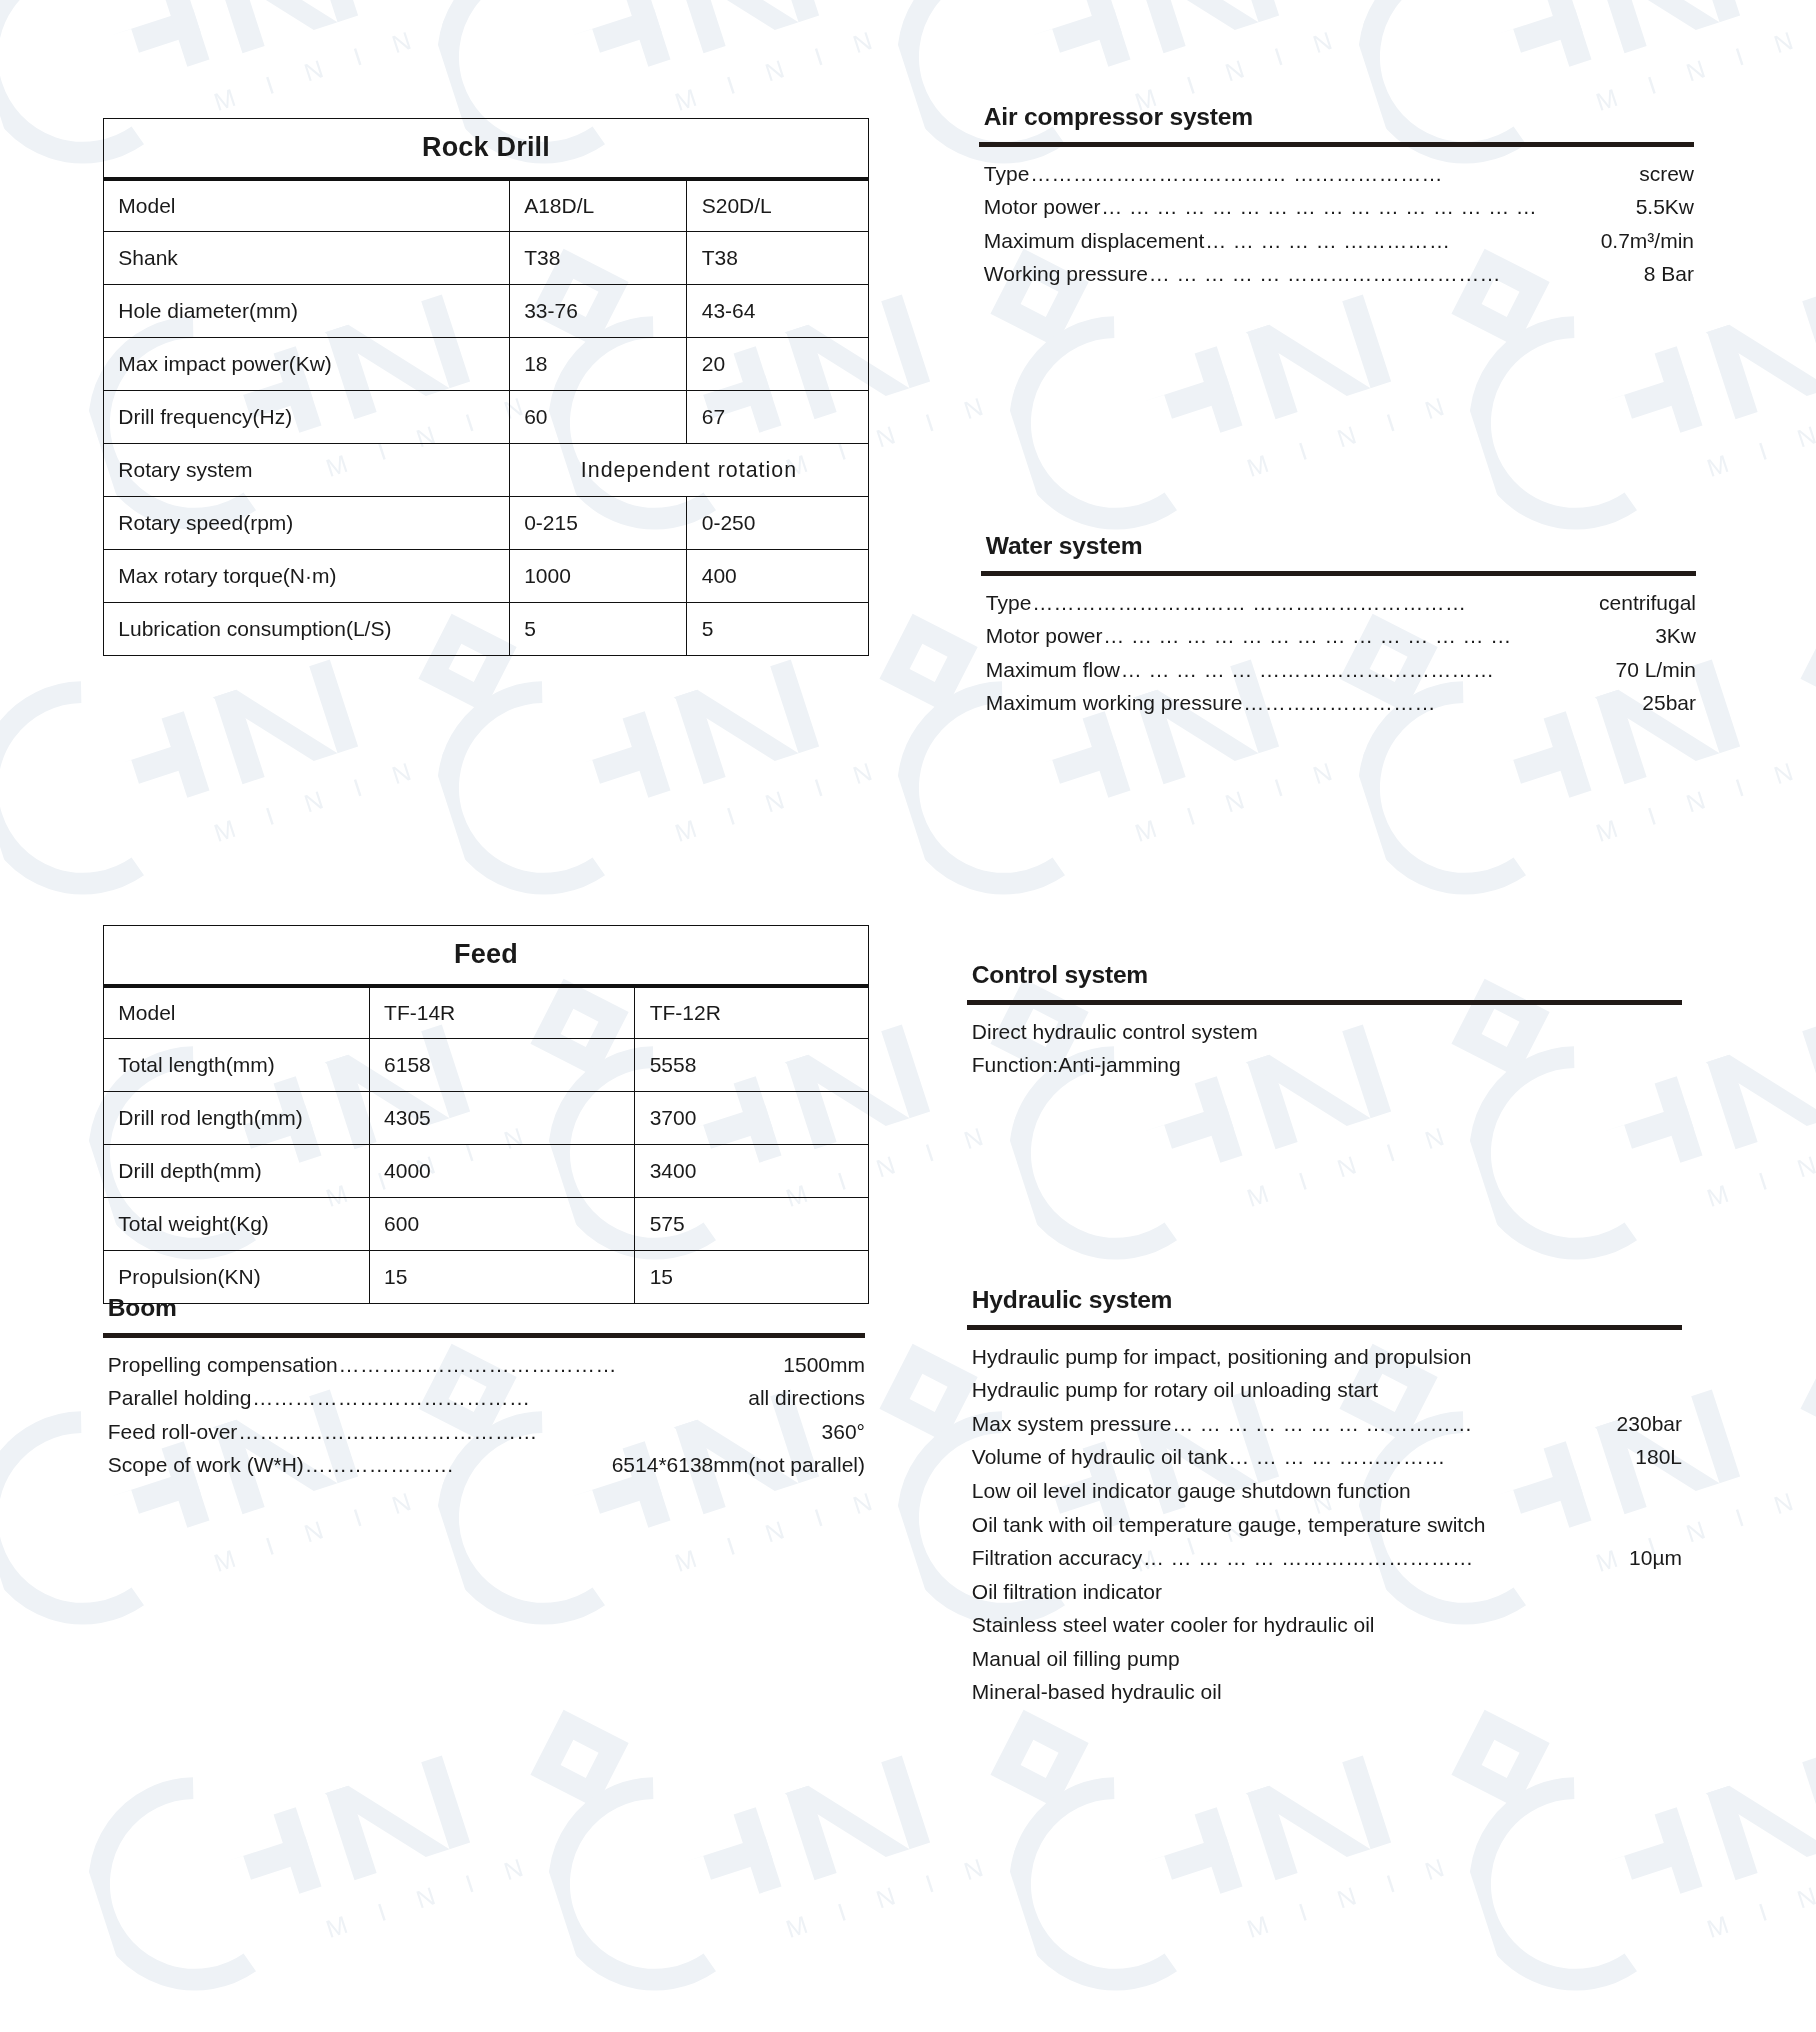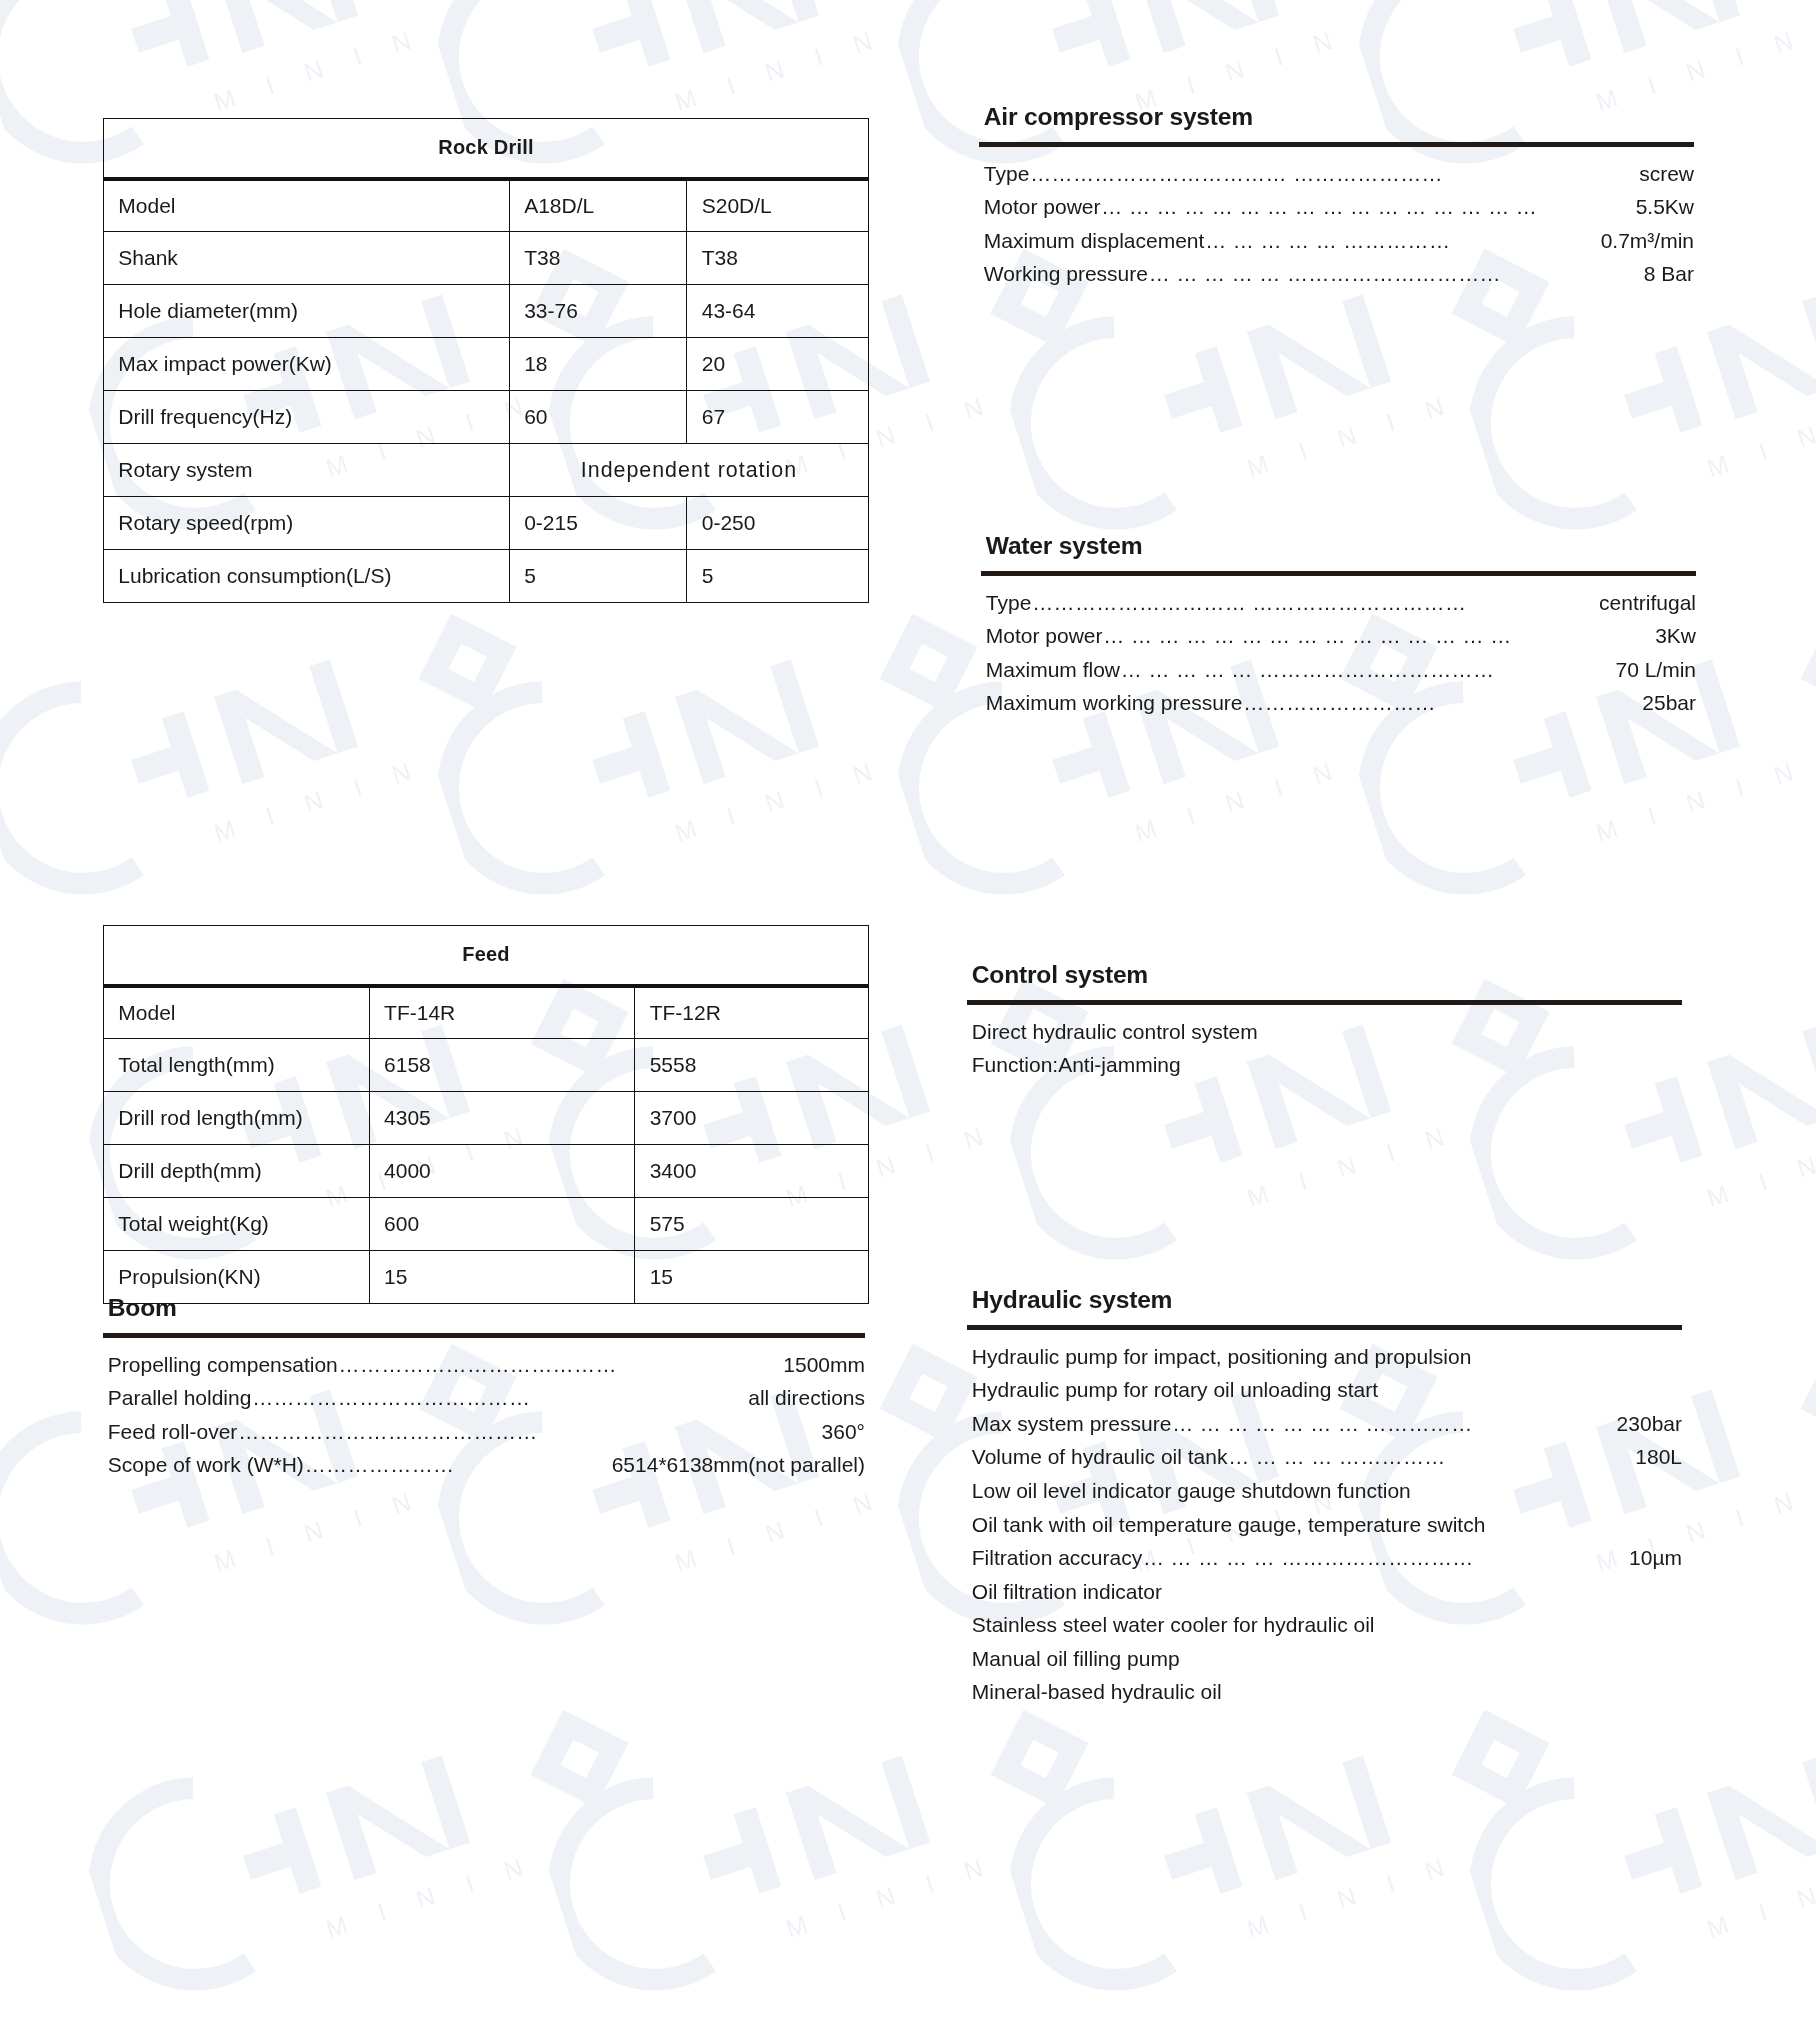--- a/index.html
+++ b/index.html
@@ -19,21 +19,21 @@
 
   
   .page { position: relative; z-index: 2; width: 1817px; height: 2033px; }
   .col-left  { position: absolute; left: 103px; top: 0; width: 770px; }
   .col-right { position: absolute; left: 967px; top: 0; width: 715px; }
 
   
   .spec-table { border-collapse: collapse; width: 766px; background: transparent; }
   .spec-table td, .spec-table th { border: 1.6px solid #111; padding: 0 14.3px; height: 53px; vertical-align: middle; text-align: left; font-weight: normal; }
   .spec-table .title-cell {
-    text-align: center; font-weight: bold; font-size: 20px; height: 60px;
+    text-align: center; font-weight: bold; font-size: 27px; height: 60px;
     border-bottom-width: 4px; letter-spacing: 0.2px;
   }
   .spec-table td { font-size: 21px; }
   .spec-table .lbl { width: 407px; }
   .spec-table .v1  { width: 178px; }
   .spec-table .v2  { width: 182px; }
   .spec-table .merged { text-align: center; font-size: 21.4px; letter-spacing: 1px; }
 
   .feed-table .lbl { width: 266px; }
   .feed-table .v1  { width: 266px; }
@@ -542,20 +542,25 @@
             <tr>
               <td class="lbl">Rotary system</td>
               <td class="merged" colspan="2">Independent  rotation</td>
             </tr>
             <tr>
               <td class="lbl">Rotary speed(rpm)</td>
               <td class="v1">0-215</td>
               <td class="v2">0-250</td>
             </tr>
             <tr>
+              <td class="lbl">Max rotary torque(N·m)</td>
+              <td class="v1">1000</td>
+              <td class="v2">400</td>
+            </tr>
+            <tr>
               <td class="lbl">Lubrication consumption(L/S)</td>
               <td class="v1">5</td>
               <td class="v2">5</td>
             </tr>
           </tbody>
       </table>
     </div>
 
     <div style="position:absolute; left:0; top:925px;">
       <table class="spec-table feed-table" id="feed-table">

